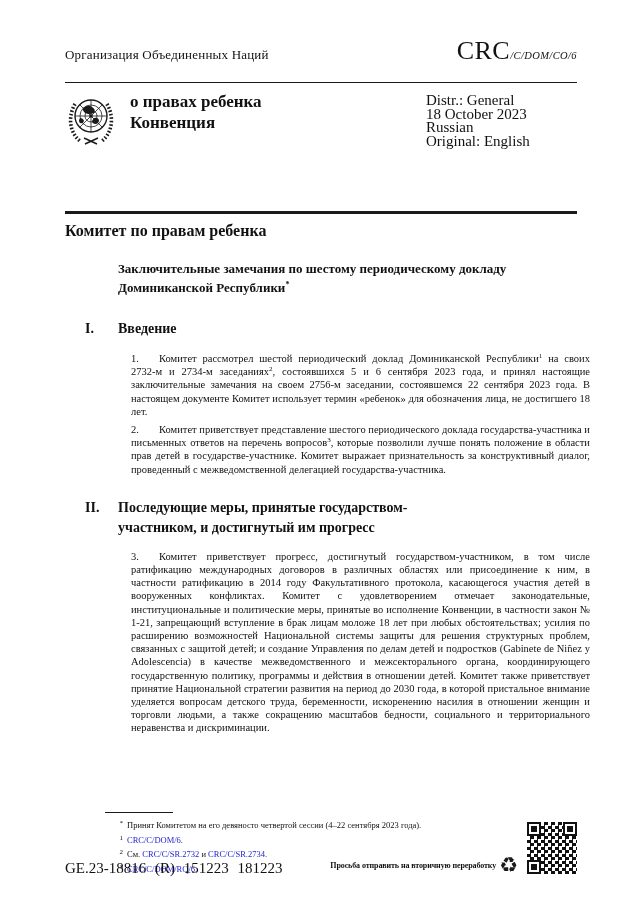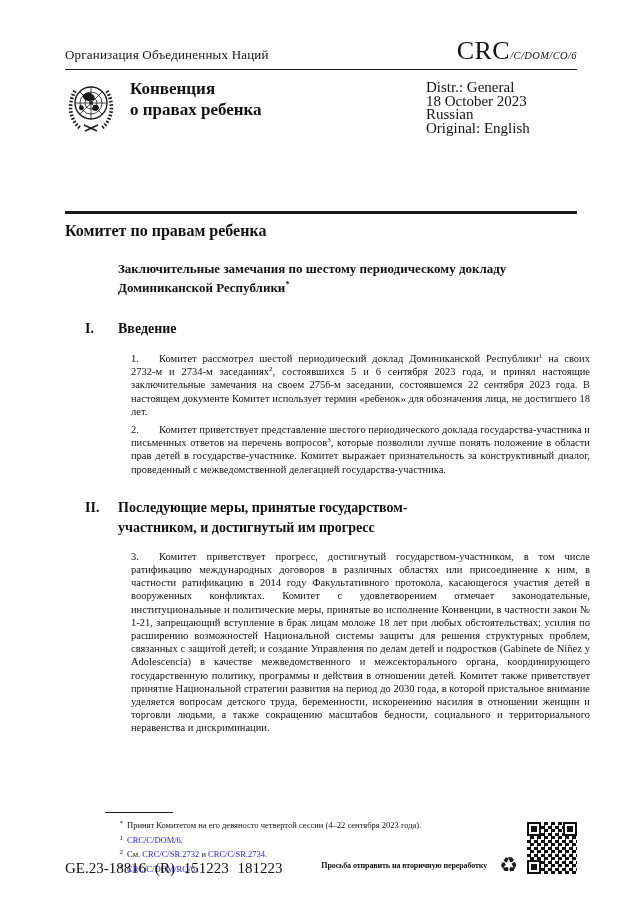--- a/index.html
+++ b/index.html
@@ -11,21 +11,21 @@
     background:#ffffff;
     font-family:"Liberation Serif","DejaVu Serif",serif;
     color:#111;
     overflow:hidden;
   }
 
   
   .masthead { position:absolute; left:65px; right:63px; top:36px; }
   .mast-row1 {
     display:flex; justify-content:space-between; align-items:baseline;
-    border-bottom:1.5px solid #1a1a1a; padding-bottom:3px;
+    border-bottom:1.5px solid #1a1a1a; padding-bottom:16px;
   }
   .org-name { font-size:13px; letter-spacing:0.2px; }
   .doc-symbol { white-space:nowrap; }
   .sym-main { font-size:26px; letter-spacing:0.5px; }
   .sym-suffix { font-size:10.5px; letter-spacing:0.4px;font-style:italic; }
   .mast-row2 { position:relative; display:flex; margin-top:6px; }
   .emblem { flex:none; margin-top:2px; }
   .pub-title { margin-left:13px; font-weight:bold; font-size:17px; line-height:21px; margin-top:2px; }
   .distr-block { position:absolute; left:361px; top:5px; font-size:15px; line-height:13.5px; }
 
@@ -56,21 +56,21 @@
 
   
   .footnotes { position:absolute; left:105px; top:812px; width:430px; }
   .fn-sep { width:68px; border-top:1px solid #1a1a1a; margin-bottom:4px; }
   .fn-row { font-size:8.5px; line-height:13px; }
   .fnmark { display:inline-block; width:22px; text-align:right; padding-right:4px; font-size:7px; vertical-align:2.5px; }
   .doclink { color:#2424d0; text-decoration:none; cursor:pointer; }
 
   
   .footer-ge { position:absolute; left:65px; top:860px; font-size:15px; word-spacing:5px; }
-  .recycle-group { position:absolute; right:122px; top:852px; display:flex; align-items:center; gap:12px; height:26px; }
+  .recycle-group { position:absolute; right:122px; top:852px; display:flex; align-items:center; gap:3px; height:26px; }
   .recycle-label { font-size:8px; font-weight:bold; letter-spacing:-0.1px; }
   .recycle-glyph { font-family:"DejaVu Sans",sans-serif; font-size:21px; line-height:1; color:#1a1a1a; }
   .qr {
     position:absolute; right:63px; top:822px; width:50px; height:52px;
     background:
       repeating-conic-gradient(#111 0% 25%, #fff 0% 50%);
     background-size:7px 7px;
   }
   .qr .finder { position:absolute; width:14px; height:14px; border:2.5px solid #111; background:#fff; }
   .qr .finder::after { content:""; position:absolute; inset:2px; background:#111; }
@@ -103,22 +103,22 @@
           <path d="M20,53 L33,47 M32,53 L19,47" stroke-width="1.4"></path>
         </g>
         <g fill="#1a1a1a">
           <path d="M18,17 q5,-4 9,-1 q4,2 2,6 q-5,2 -9,0 q-3,-3 -2,-5 z"></path>
           <path d="M29,27 q4,-1 5,2 q0,3 -3,4 q-4,0 -4,-3 z"></path>
           <path d="M15,27 q3,0 4,3 q-1,3 -4,2 q-2,-2 0,-5 z"></path>
           <circle cx="26" cy="25" r="1.8"></circle>
         </g>
       </svg>
       <div class="pub-title">
+        <div>о правах ребенка</div>
         <div>Конвенция</div>
-        <div>о правах ребенка</div>
       </div>
       <div class="distr-block">
         <div>Distr.: General</div>
         <div>18 October 2023</div>
         <div>Russian</div>
         <div>Original: English</div>
       </div>
     </div>
   </header>
 

